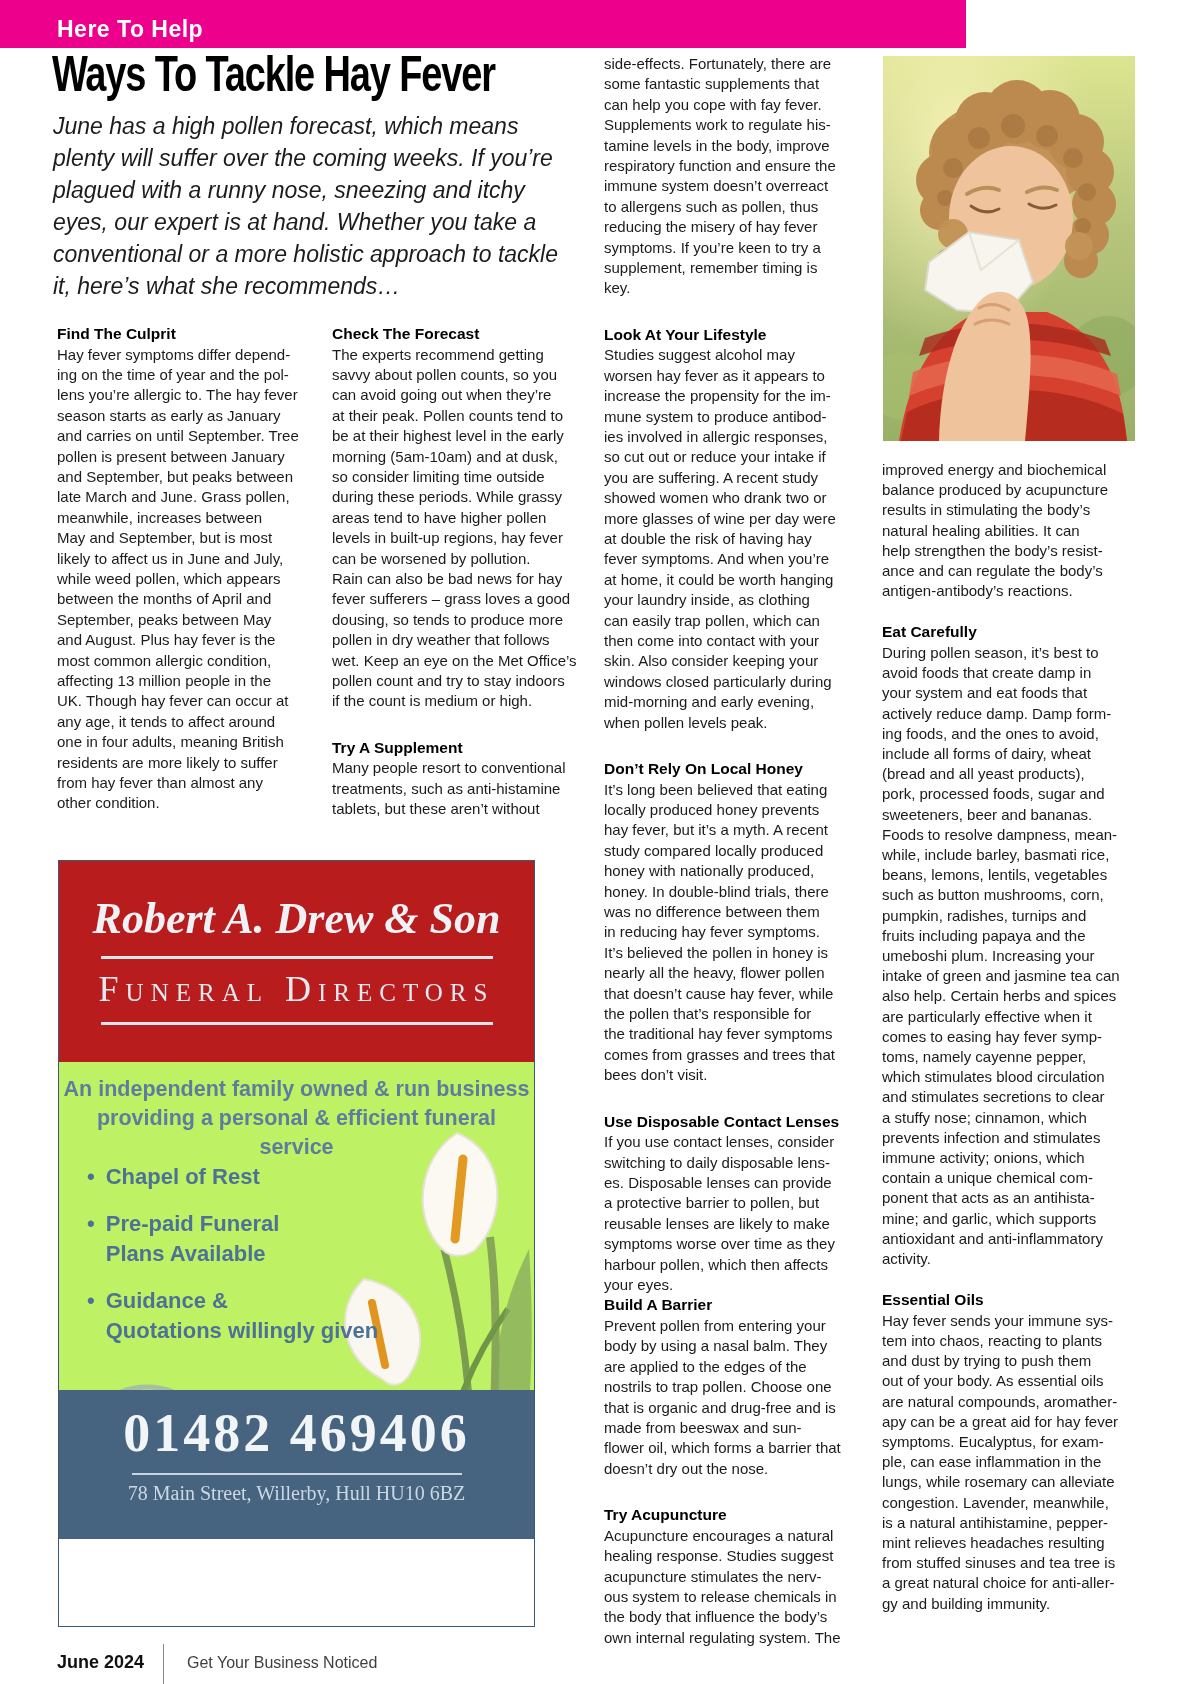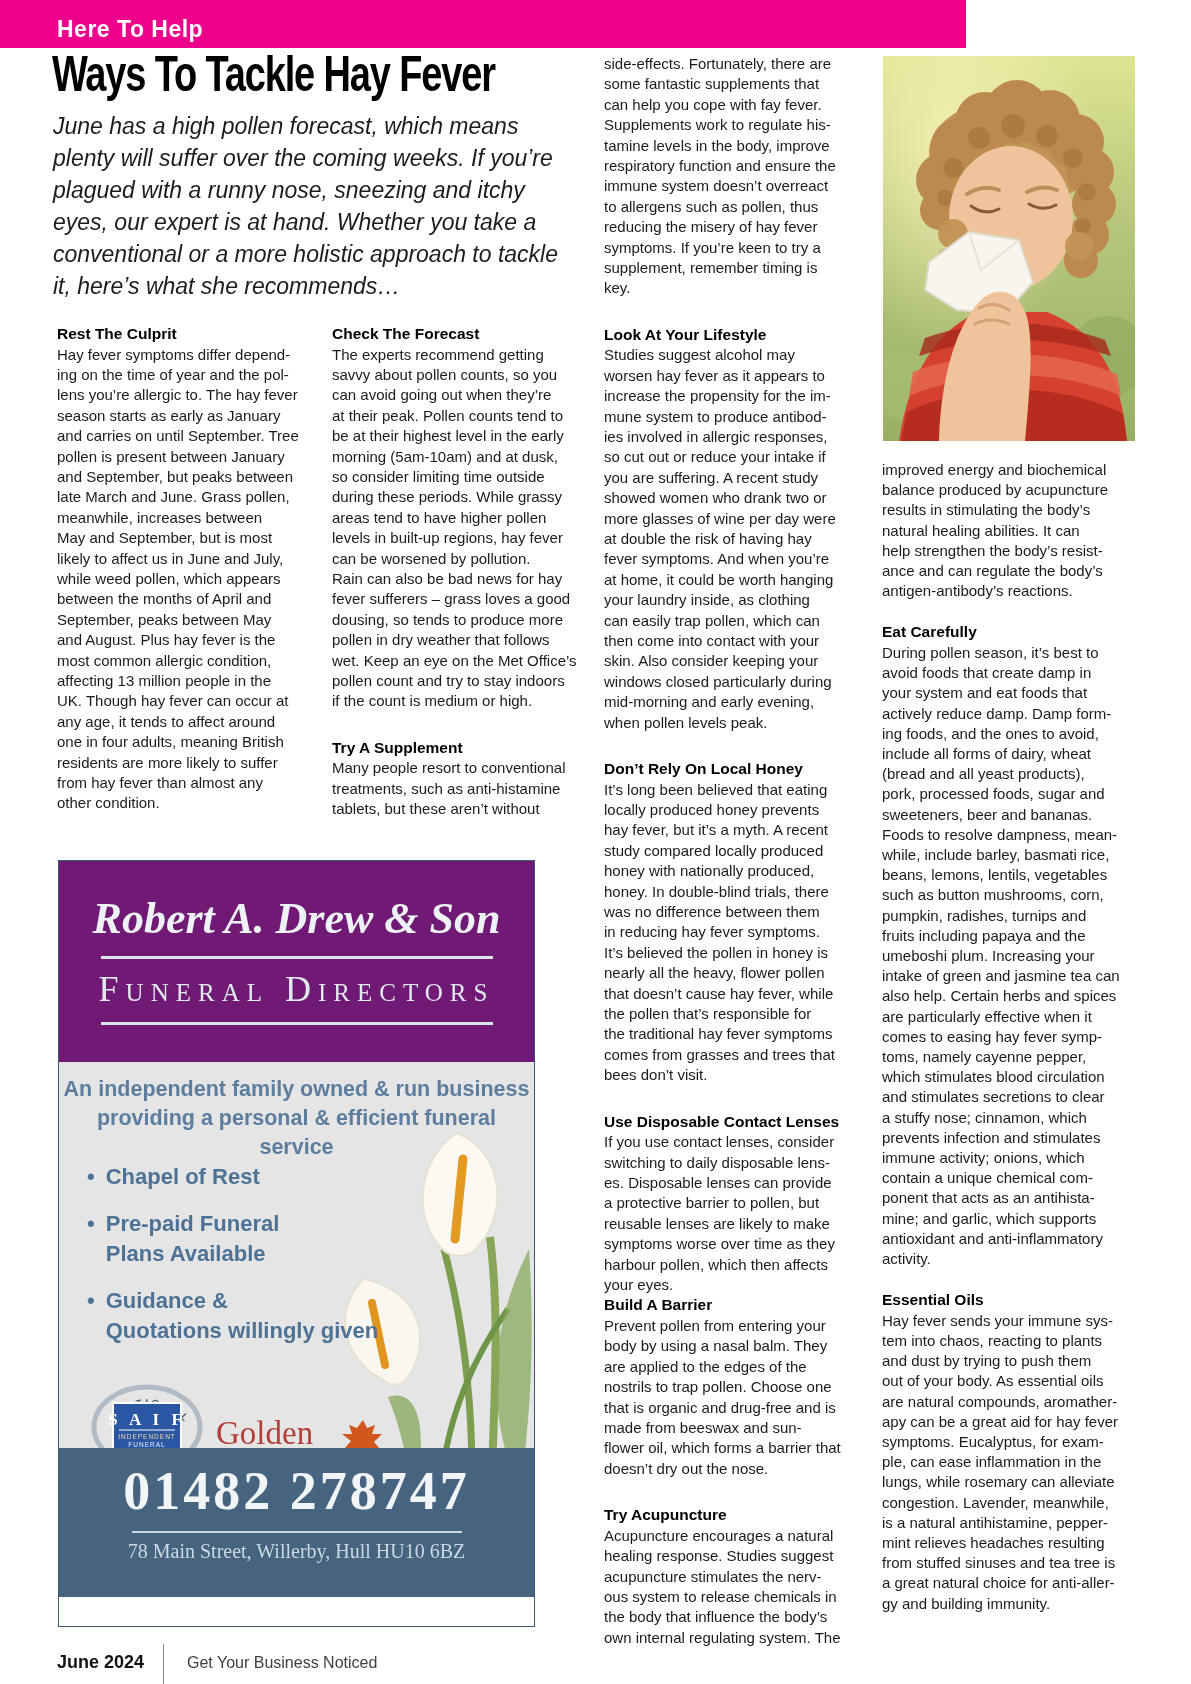--- a/index.html
+++ b/index.html
@@ -25,27 +25,27 @@
   .sec .body{white-space:pre-line;}
   .sec + .sec{margin-top:26px;}
   .col4 .sec + .sec{margin-top:21px;}
   .sec.tight{margin-top:0;}
 
   
   .photo{position:absolute;left:883px;top:56px;width:252px;height:385px;margin:0;overflow:hidden;}
 
   
   .ad{position:absolute;left:58px;top:860px;width:477px;height:767px;border:1px solid #3c5a73;box-sizing:border-box;}
-  .ad-head{height:201px;background:#701a75;text-align:center;overflow:hidden;}
+  .ad-head{height:201px;background:#b91c1c;text-align:center;overflow:hidden;}
   .ad-name{margin-top:32px;font-family:"Liberation Serif",serif;font-style:italic;font-weight:bold;
            font-size:44px;color:#eef2f6;}
   .ad-rule{width:392px;height:3px;background:#dce5ec;margin:12px auto 0;}
   .ad-sub{margin-top:9px;font-family:"Liberation Serif",serif;font-variant:small-caps;
           font-size:36px;letter-spacing:7px;color:#e2e9f0;}
-  .ad-body{position:relative;height:386px;background:#e5e5e5;overflow:hidden;}
+  .ad-body{position:relative;height:328px;background:#bef264;overflow:hidden;}
   .ad-intro{position:absolute;left:0;top:13px;width:100%;text-align:center;font-weight:bold;
             font-size:21.5px;line-height:29px;color:#5c7d9e;white-space:pre-line;}
   .ad-bullets{position:absolute;left:28px;top:100px;margin:0;padding:0;list-style:none;}
   .ad-bullets li{display:flex;font-weight:bold;font-size:22px;line-height:30px;color:#4d7296;margin-bottom:17px;}
   .ad-bullets .dot{margin-right:11px;}
   .ad-bullets .btxt{white-space:pre-line;}
   .lilies{position:absolute;right:0;top:35px;}
   .saif{position:absolute;left:32px;top:315px;}
   .gc{position:absolute;left:157px;top:314px;font-family:"Liberation Serif",serif;font-weight:normal;
       font-size:33px;line-height:38px;color:#B2403A;white-space:pre-line;}
@@ -73,21 +73,21 @@
   <h1 class="title">Ways To Tackle Hay Fever</h1>
   <p class="intro">June has a high pollen forecast, which means
 plenty will suffer over the coming weeks. If you’re
 plagued with a runny nose, sneezing and itchy
 eyes, our expert is at hand. Whether you take a
 conventional or a more holistic approach to tackle
 it, here’s what she recommends…</p>
 
   <section class="col col1">
     <div class="sec">
-      <h3>Rest The Culprit</h3>
+      <h3>Find The Culprit</h3>
       <div class="body">Hay fever symptoms differ depend-
 ing on the time of year and the pol-
 lens you’re allergic to. The hay fever
 season starts as early as January
 and carries on until September. Tree
 pollen is present between January
 and September, but peaks between
 late March and June. Grass pollen,
 meanwhile, increases between
 May and September, but is most
@@ -419,21 +419,21 @@
         <span>Golden
 Charter</span>
         <svg class="gc-leaf" width="48" height="50" viewBox="0 0 48 50">
           <path d="M23,2 L27,10 L35,7 L32,16 L42,16 L34,24 L40,31 L29,30 L30,40 L22,33 L14,40 L15,30 L4,31 L11,23 L2,16 L12,16 L9,7 L17,10 Z" fill="#d2571e"></path>
           <path d="M2,46 Q22,38 46,43" stroke="#B2403A" stroke-width="2.5" fill="none"></path>
         </svg>
       </div>
     </div>
 
     <div class="ad-foot">
-      <div class="ad-phone">01482 278747</div>
+      <div class="ad-phone">01482 469406</div>
       <div class="ad-foot-rule"></div>
       <div class="ad-address">78 Main Street, Willerby, Hull HU10 6BZ</div>
     </div>
   </aside>
 
   <span class="issue">June 2024</span>
   <span class="foot-divider"></span>
   <span class="tagline">Get Your Business Noticed</span>
 
 </div>

